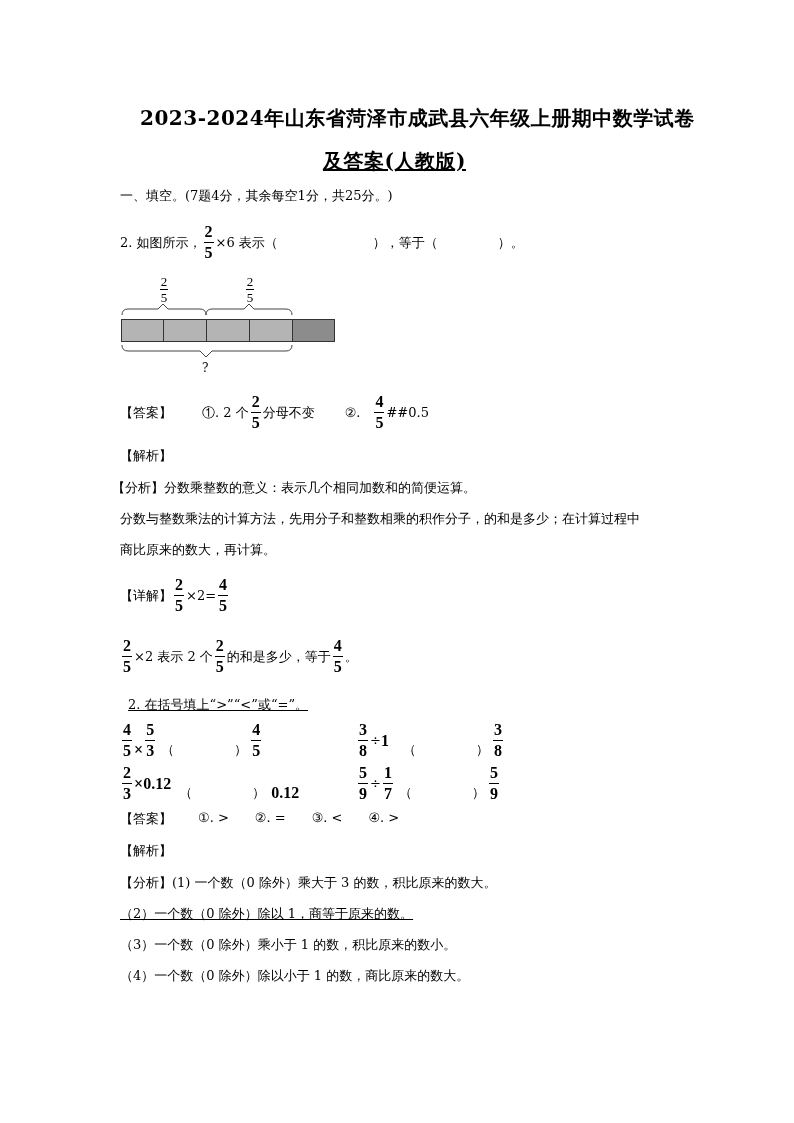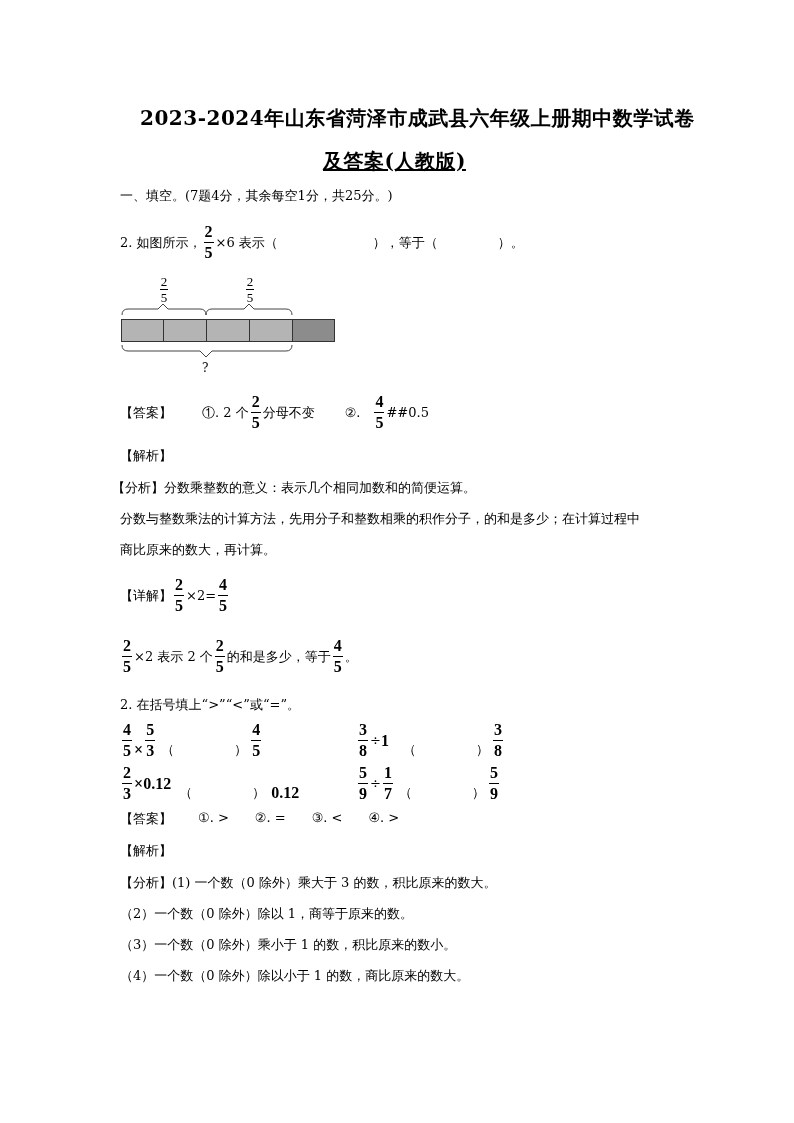--- a/index.html
+++ b/index.html
@@ -121,21 +121,21 @@
     </span>
   <span>的和是多少，等于</span>
   <span class="frac">
       <span>4</span>
       <span class="bar"></span>
       <span>5</span>
     </span>
   <span>。</span>
 </div>
 
-<div class="abs txt" style="left:120px;top:696px;">2. 在括号填上“&gt;”“&lt;”或“=”。</div>
+<div class="abs txt" style="left:128px;top:696px;text-decoration:underline;">2. 在括号填上“&gt;”“&lt;”或“=”。</div>
 
 <div class="abs txt" style="left:120px;top:722px;display:flex;align-items:flex-end;">
   <span class="frac">
       <span>4</span>
       <span class="bar"></span>
       <span>5</span>
     </span>
     <span class="b">×</span>
     <span class="frac">
       <span>5</span>
@@ -209,15 +209,15 @@
 <div class="abs txt" style="left:120px;top:810px;display:flex;gap:26px;">
   <span>【答案】</span>
   <span>①. &gt;</span>
   <span>②. =</span>
   <span>③. &lt;</span>
   <span>④. &gt;</span>
 </div>
 
 <div class="abs txt" style="left:120px;top:842px;">【解析】</div>
 <div class="abs txt" style="left:120px;top:874px;">【分析】(1) 一个数（0 除外）乘大于 3 的数，积比原来的数大。</div>
-<div class="abs txt" style="left:120px;top:905px;">（2）一个数（0 除外）除以 1，商等于原来的数。</div>
+<div class="abs txt" style="left:120px;top:905px;text-decoration:underline;">（2）一个数（0 除外）除以 1，商等于原来的数。</div>
 <div class="abs txt" style="left:120px;top:936px;">（3）一个数（0 除外）乘小于 1 的数，积比原来的数小。</div>
 <div class="abs txt" style="left:120px;top:967px;">（4）一个数（0 除外）除以小于 1 的数，商比原来的数大。</div>
 
 </body></html>

